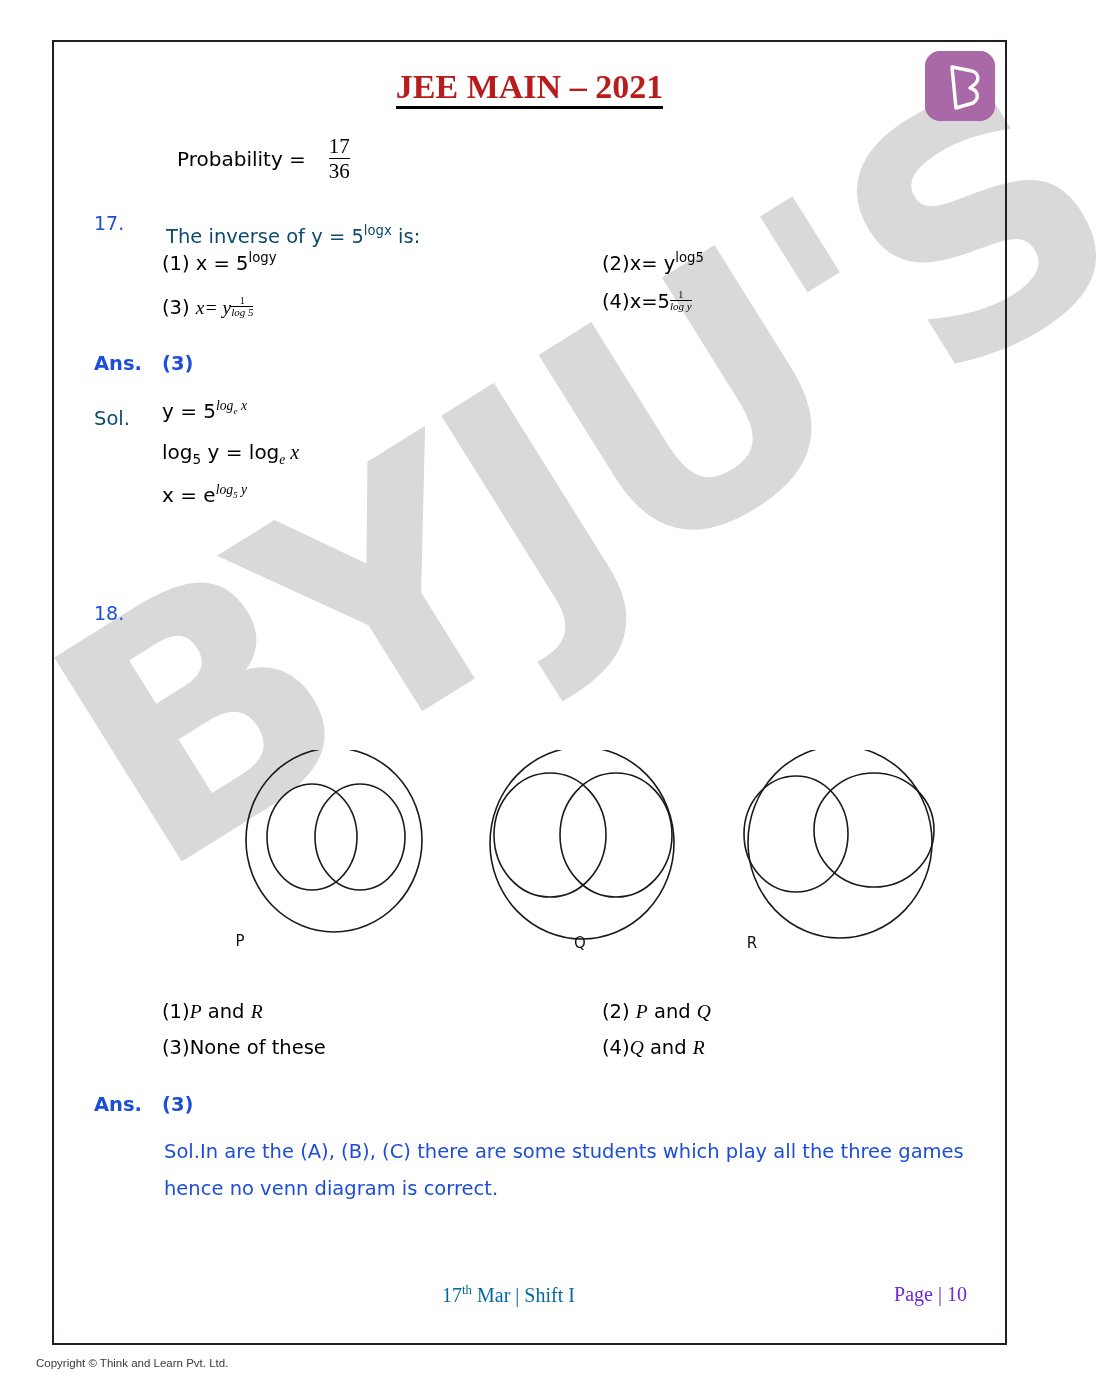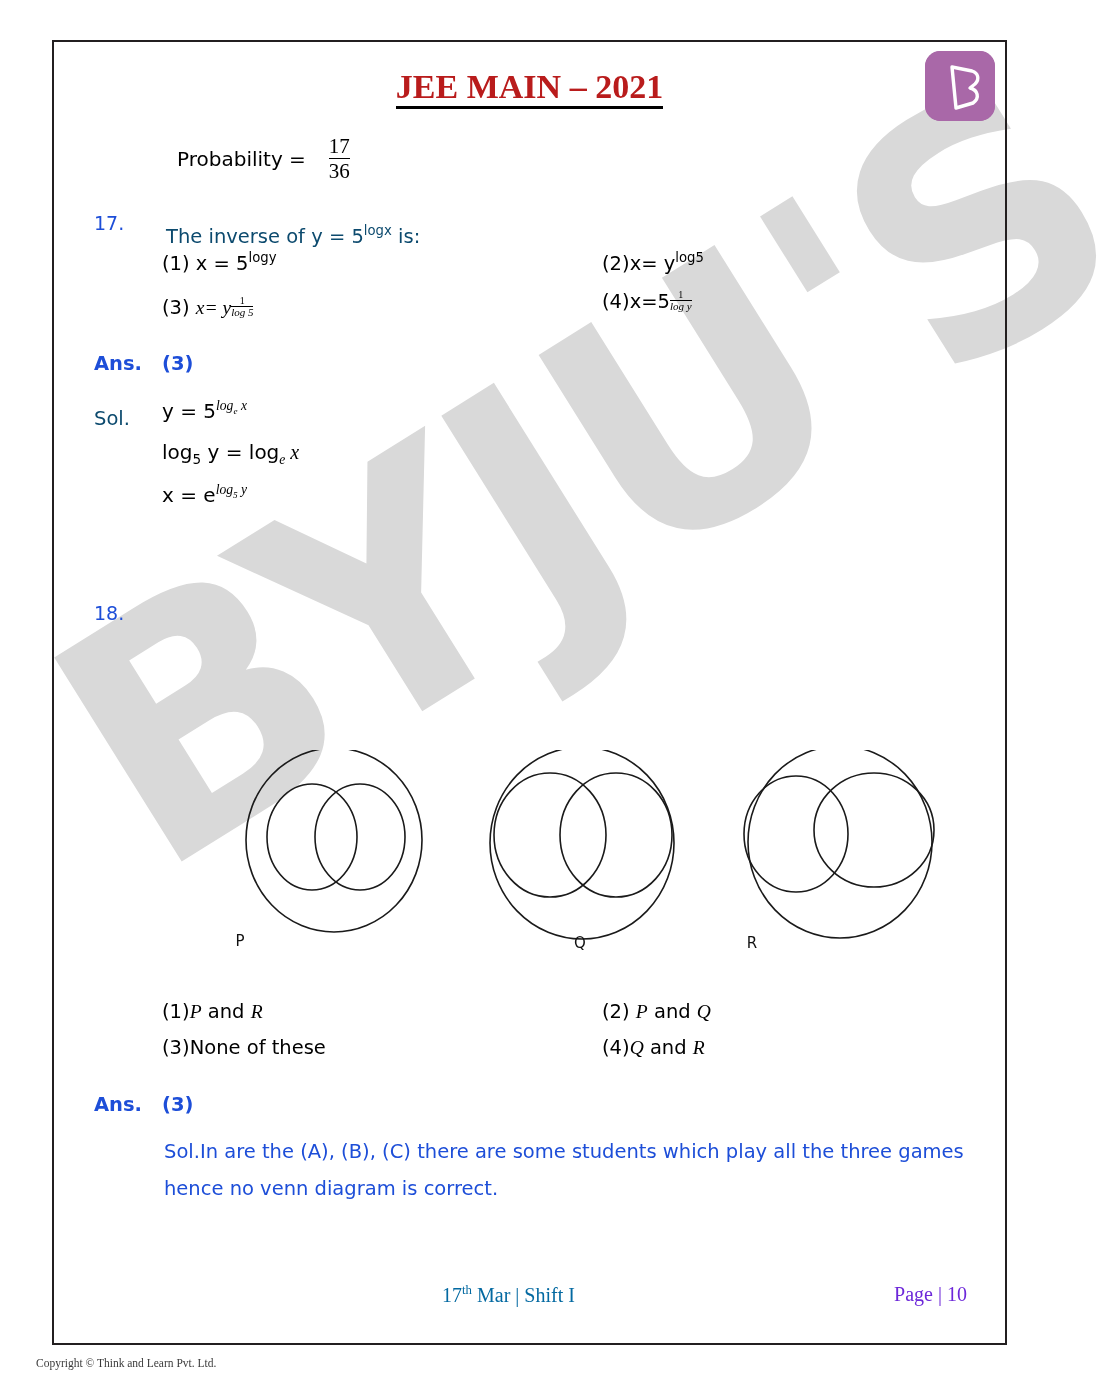--- a/index.html
+++ b/index.html
@@ -213,21 +213,21 @@
     font-family: "Liberation Serif", serif;
     font-size: 20px;
     color: #6d28d9;
   }
   .ord { font-size: 0.64em; vertical-align: super; }
 
   #copyright {
     position: absolute;
     left: 36px;
     top: 1357px;
-    font-family: Liberation Serif, serif;
+    font-family: Liberation Sans, sans-serif;
     font-size: 11.5px;
     color: #3a3a3a;
     z-index: 3;
   }
 
   .venn-label {
     font-family: "DejaVu Sans", sans-serif;
     font-size: 15px;
     fill: #111;
   }

